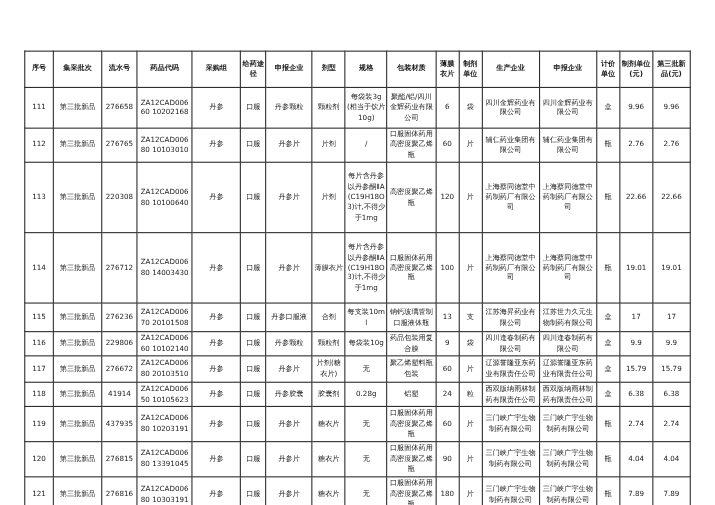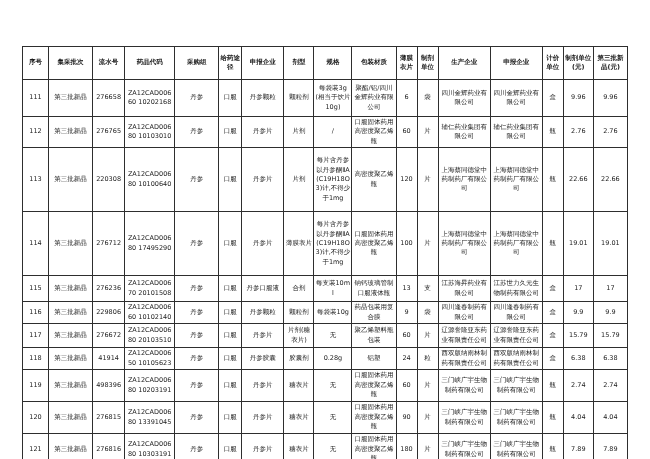--- a/index.html
+++ b/index.html
@@ -145,21 +145,21 @@
           <td>上海蔡同德堂中药制药厂有限公司</td>
           <td>上海蔡同德堂中药制药厂有限公司</td>
           <td>瓶</td>
           <td>22.66</td>
           <td>22.66</td>
         </tr>
         <tr>
           <td>114</td>
           <td>第三批新品</td>
           <td>276712</td>
-          <td>ZA12CAD00680 17495290</td>
+          <td>ZA12CAD00680 14003430</td>
           <td>丹参</td>
           <td>口服</td>
           <td>丹参片</td>
           <td>薄膜衣片</td>
           <td>每片含丹参以丹参酮ⅡA(C19H18O3)计,不得少于1mg</td>
           <td>口服固体药用高密度聚乙烯瓶</td>
           <td>100</td>
           <td>片</td>
           <td>上海蔡同德堂中药制药厂有限公司</td>
           <td>上海蔡同德堂中药制药厂有限公司</td>
@@ -239,21 +239,21 @@
           <td>粒</td>
           <td>西双版纳雨林制药有限责任公司</td>
           <td>西双版纳雨林制药有限责任公司</td>
           <td>盒</td>
           <td>6.38</td>
           <td>6.38</td>
         </tr>
         <tr>
           <td>119</td>
           <td>第三批新品</td>
-          <td>498396</td>
+          <td>437935</td>
           <td>ZA12CAD00680 10203191</td>
           <td>丹参</td>
           <td>口服</td>
           <td>丹参片</td>
           <td>糖衣片</td>
           <td>无</td>
           <td>口服固体药用高密度聚乙烯瓶</td>
           <td>60</td>
           <td>片</td>
           <td>三门峡广宇生物制药有限公司</td>

